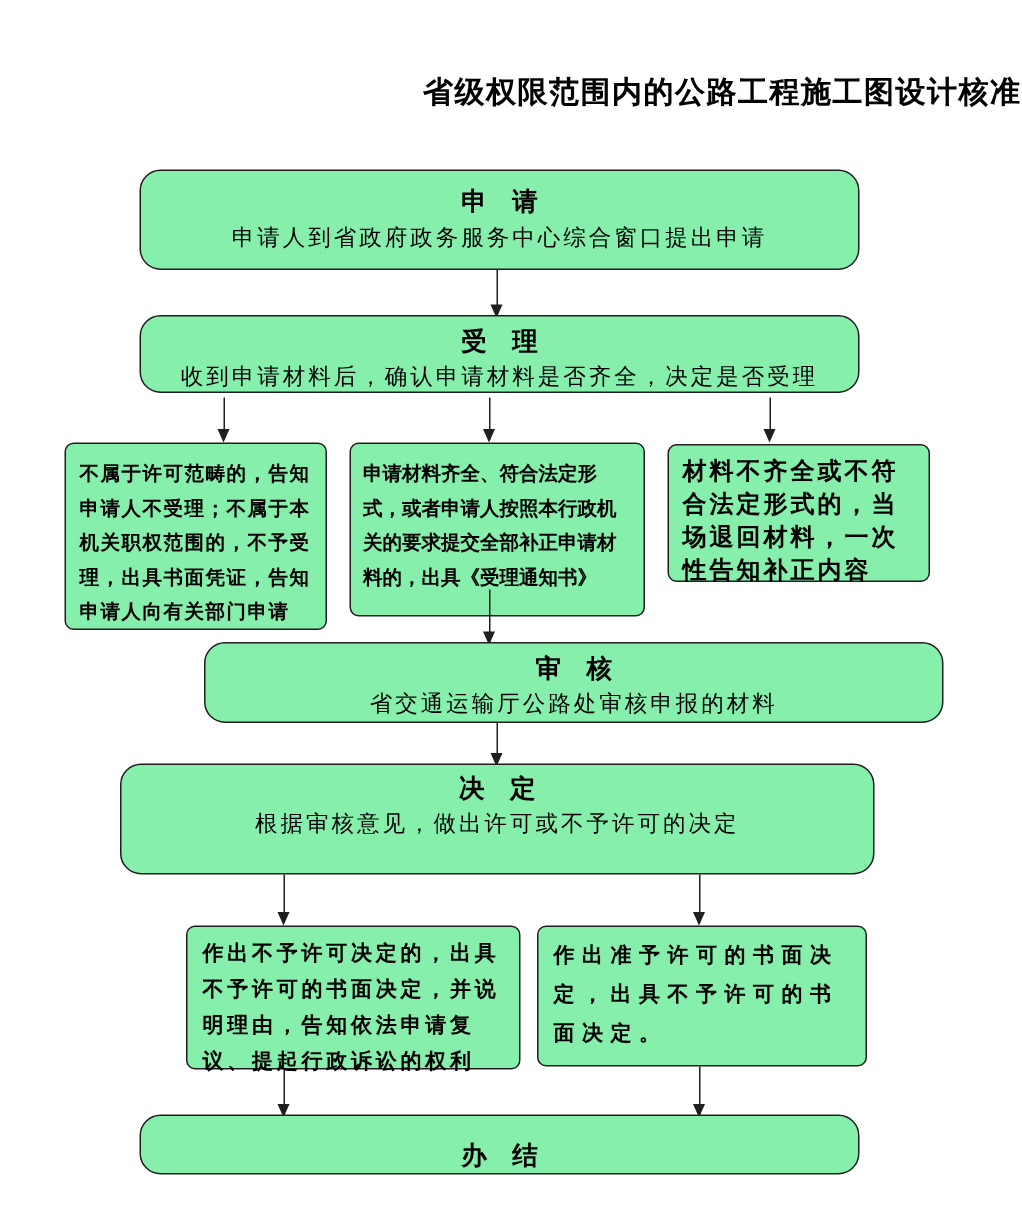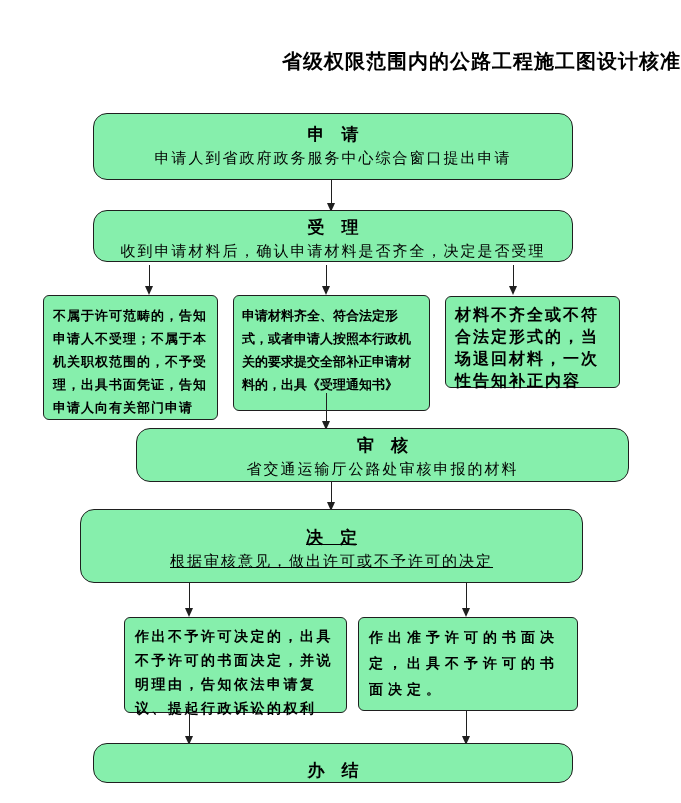--- a/index.html
+++ b/index.html
@@ -40,21 +40,21 @@
     content:'';position:absolute;left:-5.2px;bottom:-2px;
     width:0;height:0;
     border-left:4.5px solid transparent;
     border-right:4.5px solid transparent;
     border-top:9px solid #1f1f1f;
   }
   
   #node-apply{padding-top:9px;}
   #node-accept{padding-top:5px;}
   #node-review{padding-top:5px;}
-  #node-decision{padding-top:16px;text-decoration:underline;}
+  #node-decision{padding-top:4px;}
   #node-finish{display:flex;align-items:flex-end;justify-content:center;}
   #node-apply .node-body,#node-accept .node-body,
   #node-review .node-body,#node-decision .node-body{margin-top:3px;}
   
   #node-branch-reject .node-body{font-size:13px;letter-spacing:1px;line-height:23px;padding:8px 9px;}
   #node-branch-ok .node-body{font-size:13px;letter-spacing:0;line-height:23px;padding:8px 8px;}
   #node-branch-return .node-body{font-size:16px;letter-spacing:2px;line-height:22px;padding:7px 9px;}
   #node-deny .node-body{font-size:14px;letter-spacing:2.5px;line-height:24px;padding:7px 10px;}
   #node-grant .node-body{font-size:14px;letter-spacing:5px;line-height:26px;padding:7px 10px;}
 </style>

